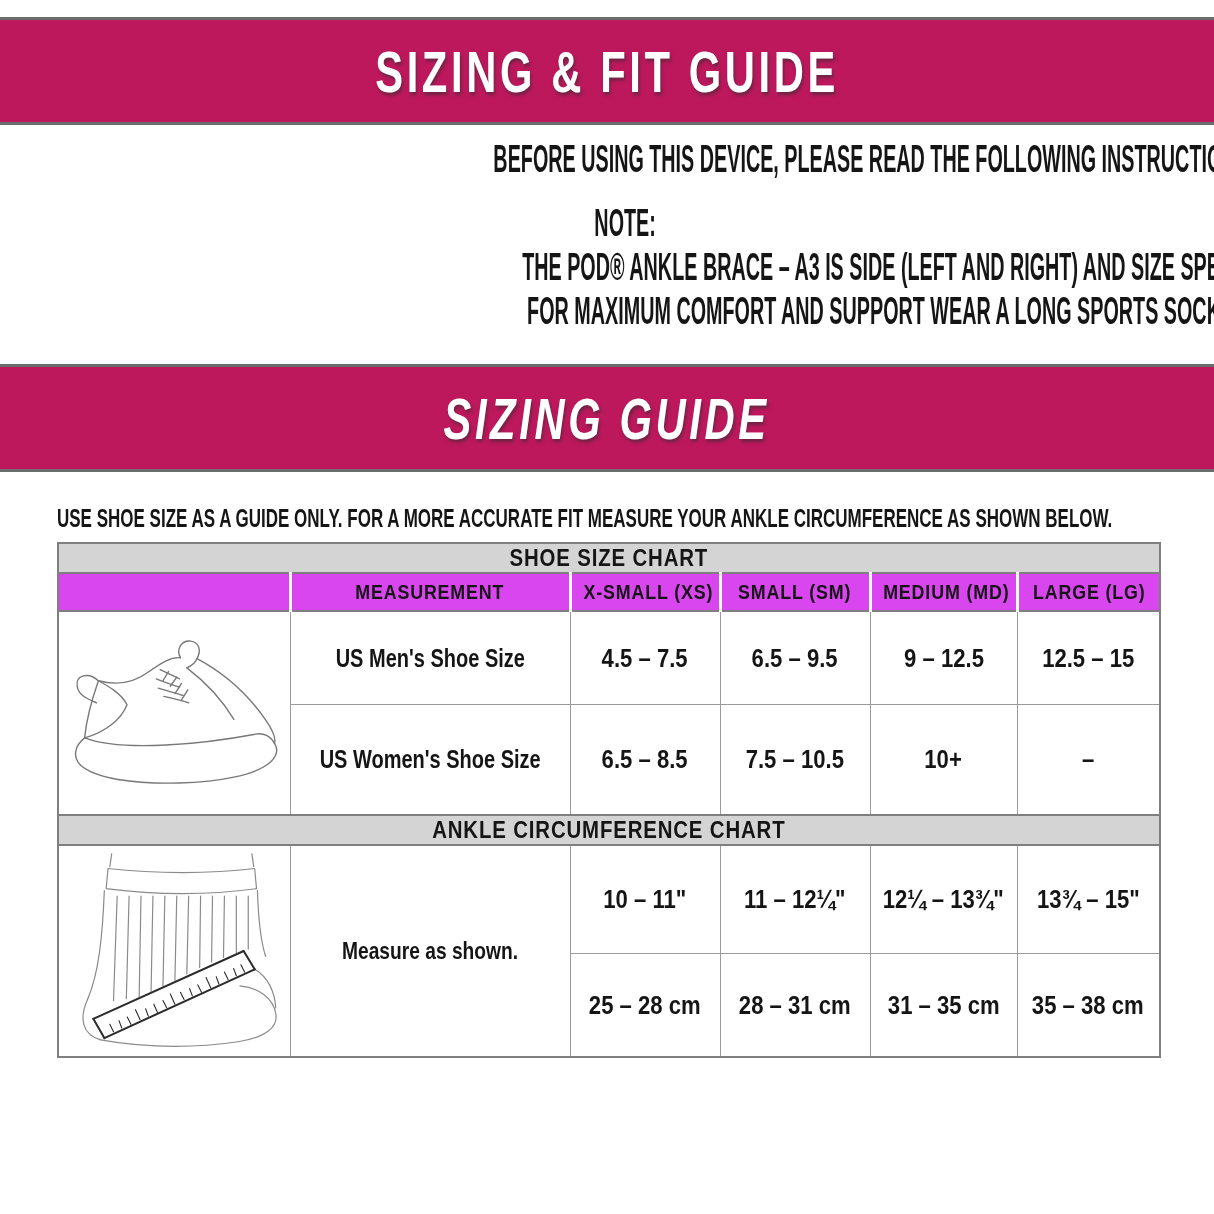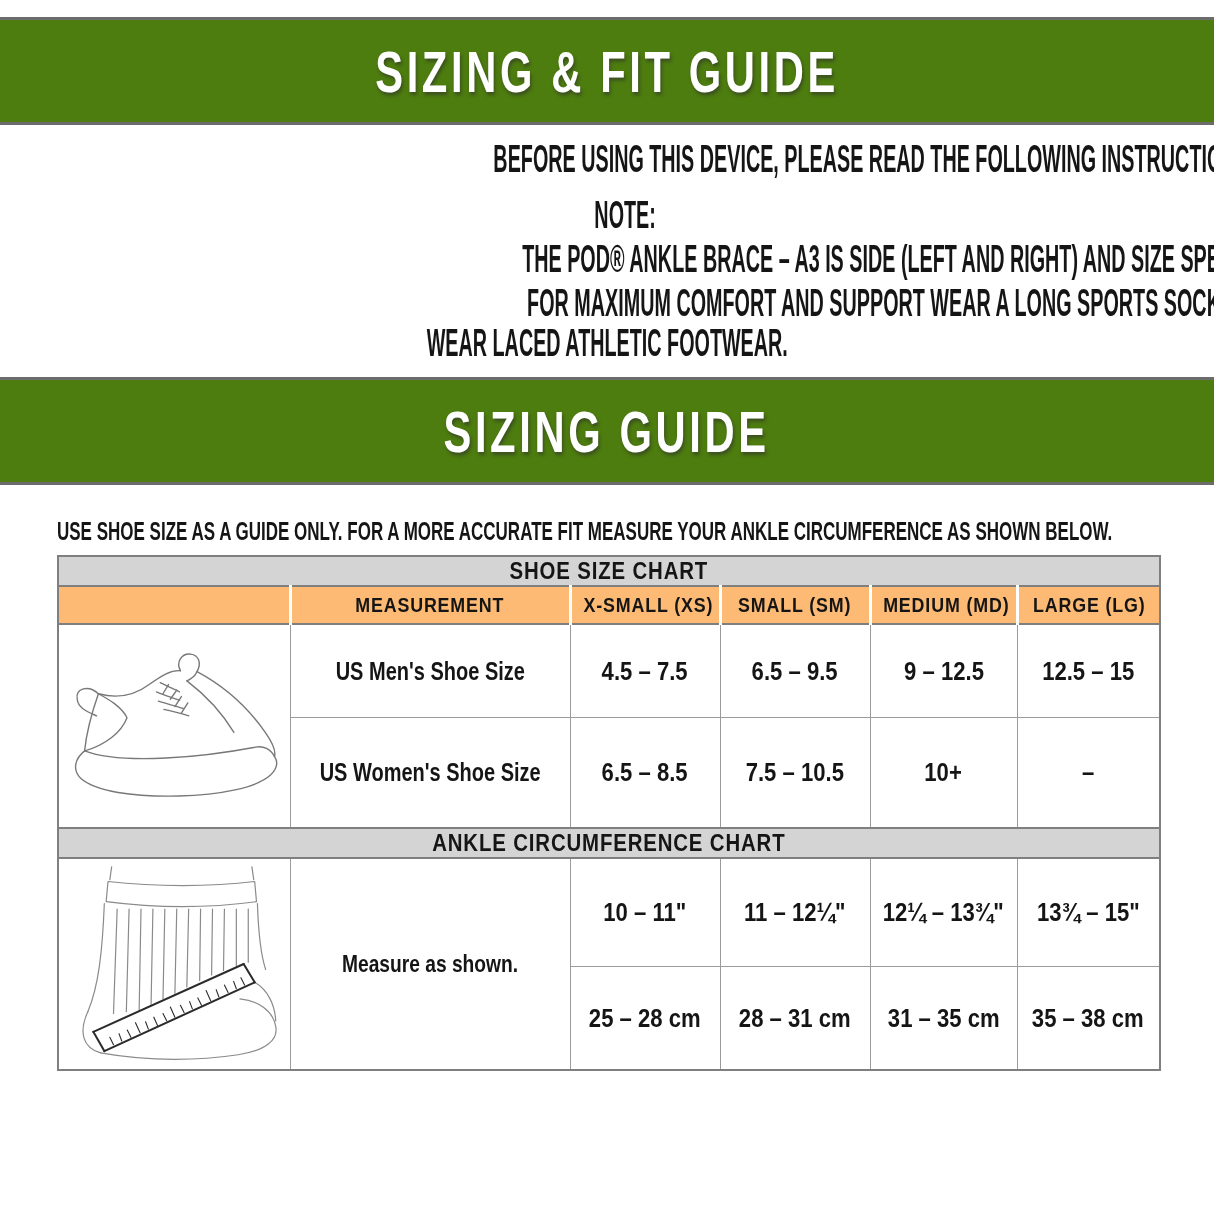--- a/index.html
+++ b/index.html
@@ -8,21 +8,21 @@
     background:#ffffff;
     font-family:"Liberation Sans", sans-serif;
     font-weight:bold;
     color:#151515;
     overflow:hidden;
     position:relative;
   }
   .top-gap{height:17px;}
   .gray-bar{
     height:102px;
-    background:#4d7c0f;
+    background:#be185d;
     border-top:3px solid #6c6c6c;
     border-bottom:3px solid #6c6c6c;
     display:flex;align-items:center;justify-content:center;
   }
   .bar-title{
     font-size:58px;
     color:#ffffff;
     letter-spacing:5px;
     white-space:nowrap;
     display:inline-block;
@@ -37,25 +37,25 @@
     transform:scaleX(0.52);
     transform-origin:center;
   }
   .line{
     text-align:center;
     font-size:38px;
     line-height:44px;
     overflow:visible;
   }
   .intro{margin-top:12px;}
-  .note-head{margin-top:14px;line-height:40px;padding-left:36px;}
+  .note-head{margin-top:22px;line-height:40px;padding-left:36px;}
   .note-p1{margin-top:4px;}
   .note-p1 .line,.note-p2 .line{line-height:40px;}
   .note-p2{margin-top:4px;}
-  .bar2{margin-top:14px;}
+  .bar2{margin-top:33px;font-style:italic;}
   .guide-note{
     margin:28px 0 0 57px;
     font-size:25px;
     line-height:36px;
     text-align:left;
   }
   .cnd-left{
     display:inline-block;
     white-space:nowrap;
     transform:scaleX(0.68);
@@ -76,21 +76,21 @@
     padding:0;
     overflow:hidden;
   }
   tr.band td{
     background:#d4d4d4;
     border-top:2px solid #7f7f7f;
     border-bottom:2px solid #7f7f7f;
     height:26px;
   }
   tr.head td{
-    background:#fdba74;
+    background:#d946ef;
     border-bottom:2px solid #7f7f7f;
     border-left:3px solid #ffffff;
     height:36px;
   }
   tr.head td:first-child{border-left:1px solid #9b9b9b;}
   .band-text{display:inline-block;white-space:nowrap;font-size:24px;letter-spacing:1px;transform:scaleX(0.85);transform-origin:center;}
   .head-text{display:inline-block;white-space:nowrap;font-size:21px;letter-spacing:1px;transform:scaleX(0.85);transform-origin:center;}
   .label-text{display:inline-block;white-space:nowrap;font-size:25px;transform:scaleX(0.80);transform-origin:center;}
   .val-text{display:inline-block;white-space:nowrap;font-size:26px;transform:scaleX(0.85);transform-origin:center;}
   .measure-text{display:inline-block;white-space:nowrap;font-size:24px;transform:scaleX(0.80);transform-origin:center;}
@@ -115,21 +115,20 @@
 </div>
 
 <div class="note-head line"><span class="cnd">NOTE:</span></div>
 
 <div class="note-p1">
   <div class="line"><span class="cnd">THE POD® ANKLE BRACE – A3 IS SIDE (LEFT AND RIGHT) AND SIZE SPECIFIC. WITH TWO ADJUSTABLE STRAPS FOR</span></div>
 </div>
 
 <div class="note-p2">
   <div class="line"><span class="cnd">FOR MAXIMUM COMFORT AND SUPPORT WEAR A LONG SPORTS SOCK, ENSURE THE PRODUCT FITS SECURELY AND</span></div>
-  <div class="line"><span class="cnd">WEAR LACED ATHLETIC FOOTWEAR.</span></div>
 </div>
 
 <div class="gray-bar bar2">
   <span class="bar-title">SIZING GUIDE</span>
 </div>
 
 <div class="guide-note">
   <span class="cnd-left">USE SHOE SIZE AS A GUIDE ONLY. FOR A MORE ACCURATE FIT MEASURE YOUR ANKLE CIRCUMFERENCE AS SHOWN BELOW.</span>
 </div>
 

